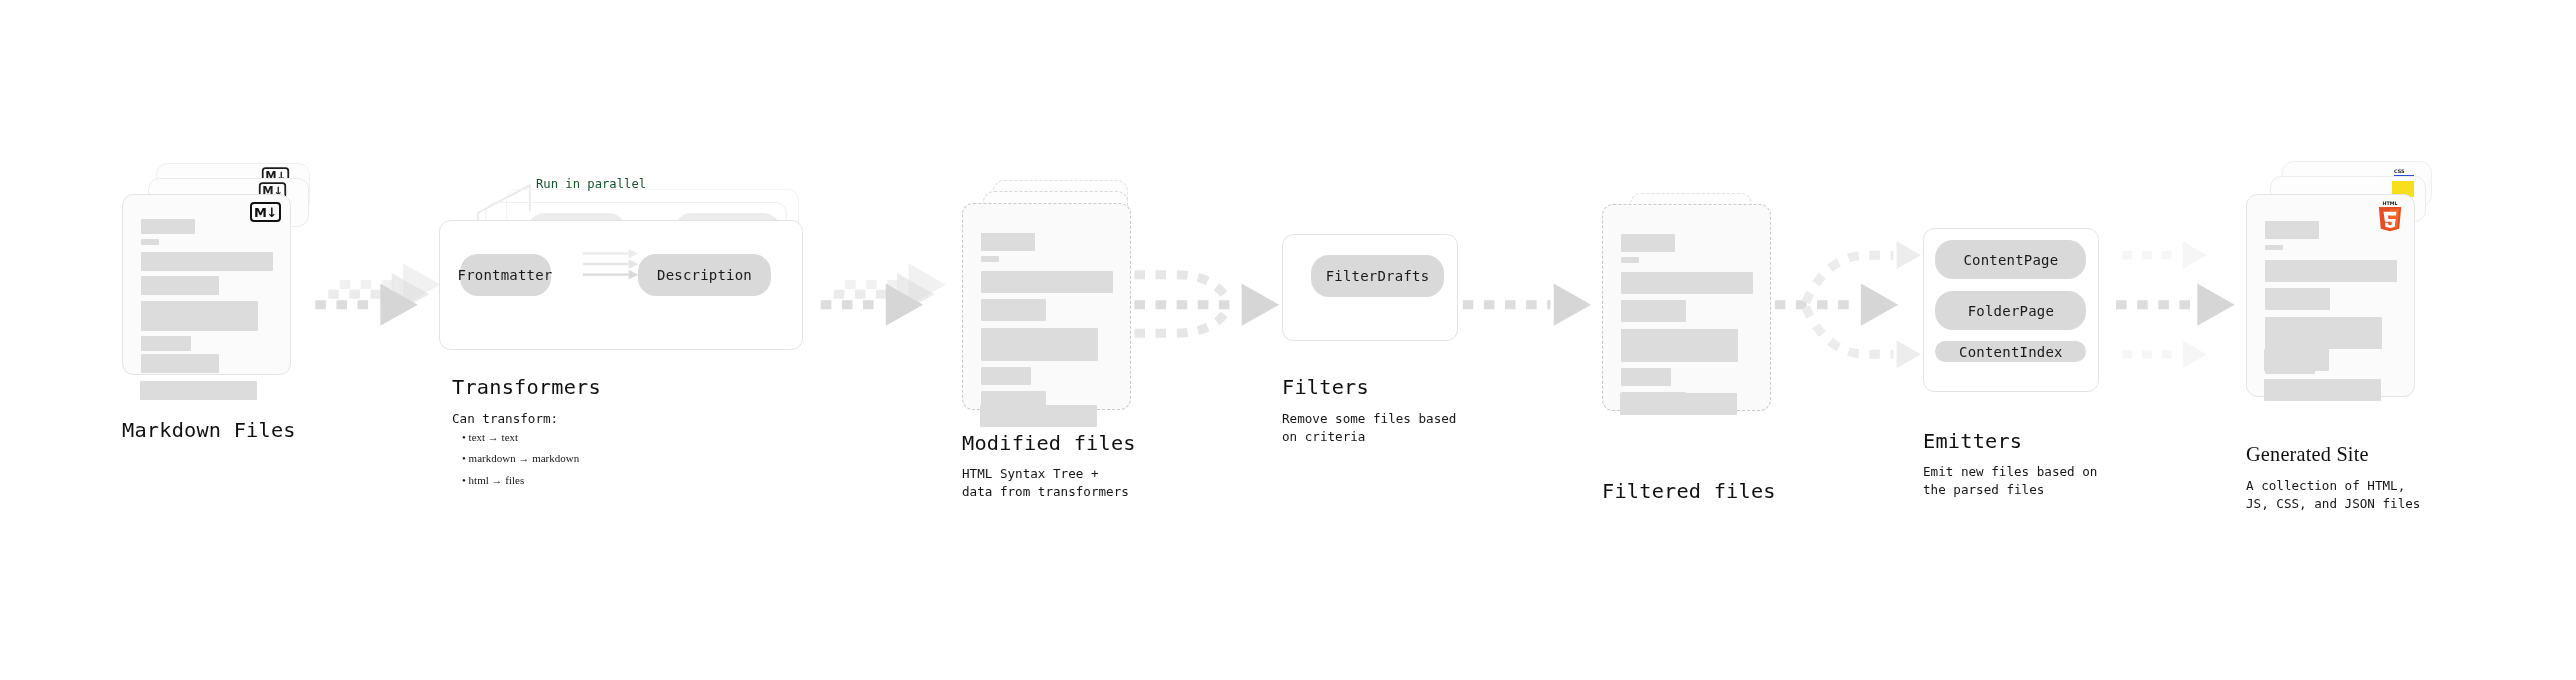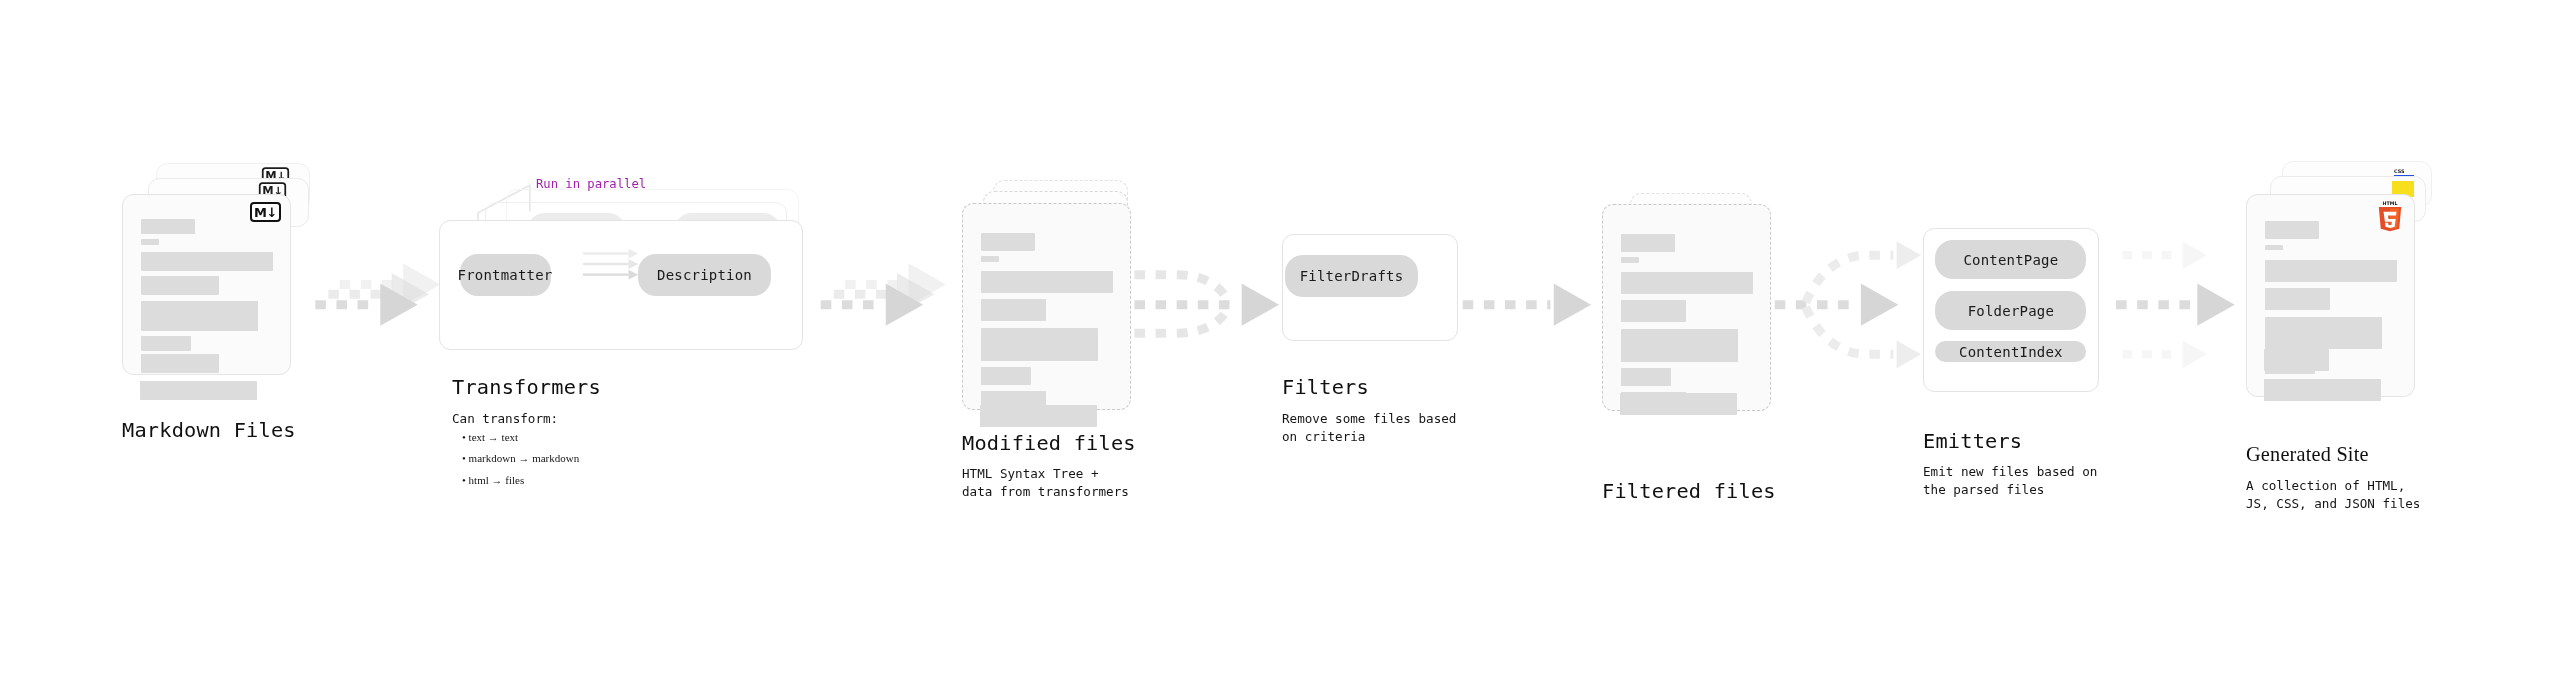--- a/index.html
+++ b/index.html
@@ -121,21 +121,21 @@
   }
   .subtitle {
     position: absolute;
     color: #151515;
     font-size: 12.6px;
     line-height: 18px;
     white-space: pre;
   }
   .hint {
     position: absolute;
-    color: #a21caf;
+    color: #14532d;
     font-size: 12.2px;
     white-space: nowrap;
   }
   .bullets {
     position: absolute;
     color: #151515;
     font-size: 11px;
     line-height: 18px;
     white-space: pre;
     font-family: Liberation Serif, serif;
@@ -306,21 +306,21 @@
     </div>
   </div>
   <div class="bar" style="left:980px; top:405px; width:117px; height:22px; background:#dcdcdc;"></div>
 
   <div class="title" style="left:962px; top:431px;">Modified files</div>
   <div class="subtitle" style="left:962px; top:465px;">HTML Syntax Tree +
 data from transformers</div>
 
   <div class="node" style="left:1282px; top:234px;">
     <div class="panel" style="left:0px; top:0px; width:176px; height:107px;">
-      <div class="pill" style="left:2px; top:19.5px; width:133px; height:42px;">FilterDrafts</div>
+      <div class="pill" style="left:28px; top:19.5px; width:133px; height:42px;">FilterDrafts</div>
     </div>
   </div>
   <div class="title" style="left:1282px; top:375px;">Filters</div>
   <div class="subtitle" style="left:1282px; top:410px;">Remove some files based
 on criteria</div>
 
   <div class="node docstack" style="left:1602px; top:193px;">
     <div class="card dashed ghost1" style="left:28px; top:0px; width:122px; height:42px;"></div>
     <div class="card dashed" style="left:0px; top:11.4px; width:169px; height:207px;">
       <div class="skeleton">

